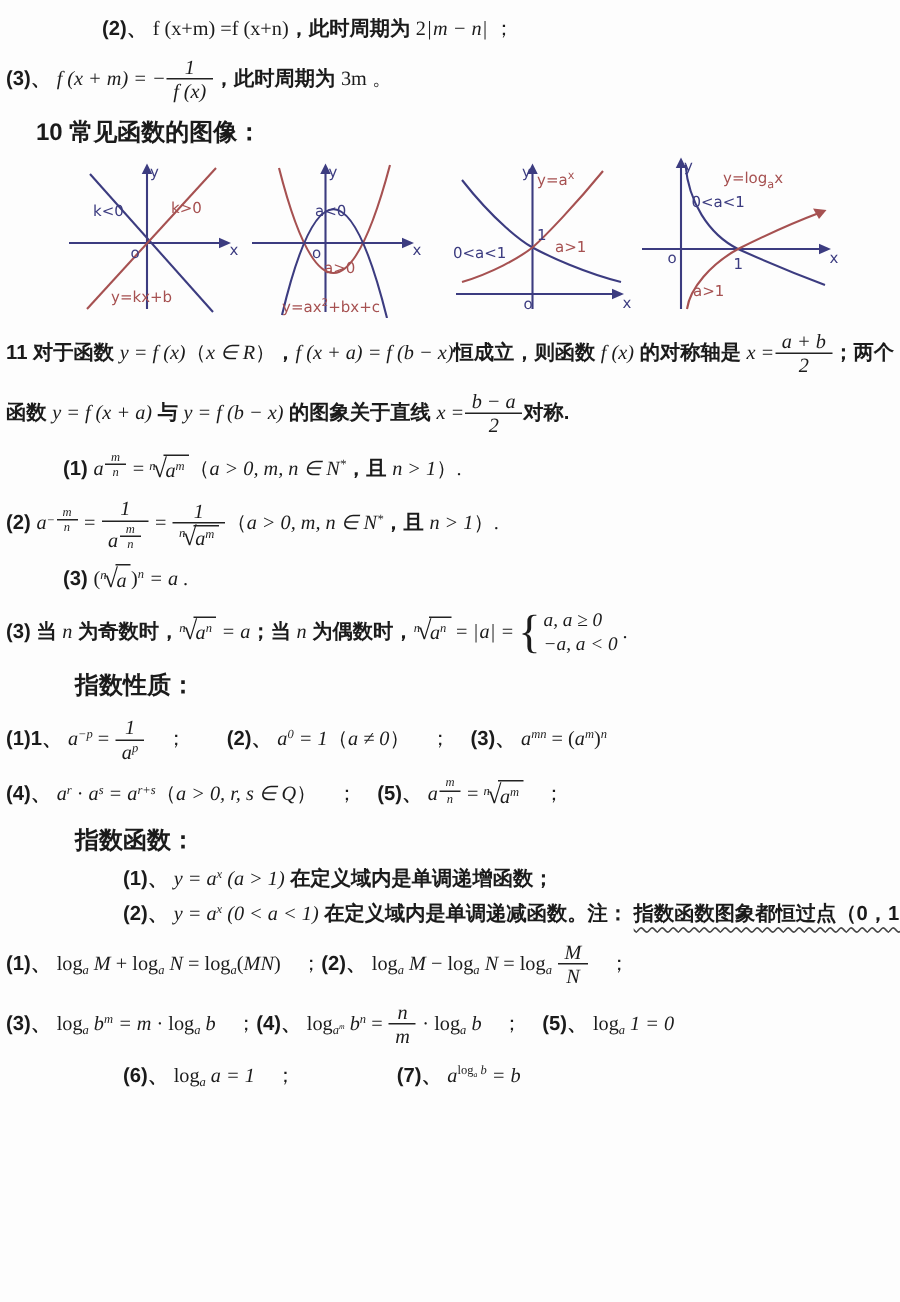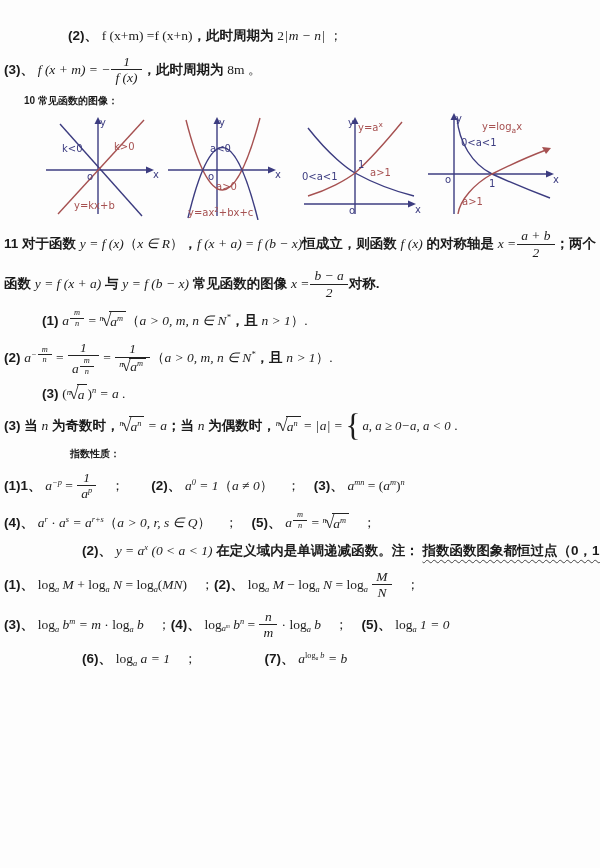--- a/index.html
+++ b/index.html
@@ -1,66 +1,66 @@
 <!DOCTYPE html>
 <html><head>
 <meta charset="utf-8">
 <style>
   html,body{margin:0;padding:0;}
   body{
     width:600px;height:868px;overflow:hidden;background:#fdfdfd;color:#1b1b1b;
     font-family:"Liberation Sans",sans-serif;font-size:13.5px;
   }
-  .page{padding:22px 4px 0 4px;}
+  .page{padding:5px 4px 0 4px;}
   .line{white-space:nowrap;line-height:1.45;margin:4px 0;}
   .line.t{margin:8px 0;}
   .line.gap{margin-top:26px;}
-  .line.h{font-size:10px;}
+  .line.h{font-size:16px;}
   .i10{margin-left:10px}.i20{margin-left:20px}.i30{margin-left:30px}.i36{margin-left:36px}
-  .i38{margin-left:38px}.i46{margin-left:66px}.i64{margin-left:64px}.i78{margin-left:78px}
+  .i38{margin-left:38px}.i46{margin-left:46px}.i64{margin-left:64px}.i78{margin-left:78px}
   .b{font-family:"Liberation Sans",sans-serif;font-weight:bold;}
   .x{font-family:"Liberation Serif",serif;font-style:normal;}
   .m{font-family:"Liberation Serif",serif;font-style:italic;}
   .wavy{font-weight:bold;text-decoration:underline wavy #444 1px;text-underline-offset:4px;}
   .sup,.sub{font-family:"Liberation Serif",serif;font-style:italic;font-size:0.62em;line-height:0;}
   .sup{vertical-align:0.55em;}
   .sub{vertical-align:-0.35em;}
   .frac{display:inline-block;vertical-align:middle;text-align:center;font-family:"Liberation Serif",serif;font-style:italic;padding:0 1px;line-height:1.15;}
   .fn{display:block;border-bottom:1.2px solid #222;padding:0 4px;}
   .fd{display:block;padding:0 4px;}
   .sqrt{display:inline-flex;align-items:baseline;vertical-align:middle;font-family:"Liberation Serif",serif;}
   .ridx{font-style:italic;font-size:8.5px;margin-right:-2px;position:relative;top:-0.55em;}
   .rsym{font-style:normal;font-size:1.3em;line-height:0.9;}
   .rbody{border-top:1.2px solid #222;padding:0 3px 0 1px;margin-left:-2px;font-style:italic;}
   .absx{display:inline-flex;align-items:center;font-family:"Liberation Serif",serif;}
   .bar{font-style:normal;padding:0 1px;}
   .absx .m,.abs-content{font-style:italic;}
   .cases{display:inline-flex;align-items:center;vertical-align:middle;}
   .brace{font-family:"Liberation Serif",serif;font-size:2.3em;font-weight:300;line-height:0.85;}
-  .crows{display:inline-flex;flex-direction:row;font-family:"Liberation Serif",serif;font-style:italic;line-height:1.3;margin-left:2px;font-size:0.95em;}
+  .crows{display:inline-flex;flex-direction:column;font-family:"Liberation Serif",serif;font-style:italic;line-height:1.3;margin-left:2px;font-size:0.95em;}
   .crow{display:block;}
   .graphs{display:flex;align-items:flex-end;margin:4px 0 4px 36px;}
   .graphs svg{display:block;}
   .g2{margin-right:16px;}
   svg text{font-family:"DejaVu Sans",sans-serif;font-size:10px;}
   .navy{fill:#3c3c80;} .red{fill:#a65151;}
   .snavy{stroke:#3c3c80;} .sred{stroke:#a65151;}
 </style>
 </head>
 <body>
 
 <div class="page">
 
   <div>
       <div class="line s i64"><span class="b">(2)、 </span><span class="x">f (x+m) =f (x+n)</span><span class="b">，此时周期为 </span><span class="x">2</span><span class="absx">
           <span class="bar">|</span>
           <span class="abs-content"><span class="m">m − n</span></span>
           <span class="bar">|</span>
         </span><span class="x"> ；</span></div>
-      <div class="line t i64"><span class="b">(3)、 </span><span class="m">f (x + m) = −</span><span class="frac"><span class="fn"><span class="m">1</span></span><span class="fd"><span class="m">f (x)</span></span></span><span class="b">，此时周期为 </span><span class="x">8m 。</span></div>
+      <div class="line t i64"><span class="b">(3)、 </span><span class="m">f (x + m) = −</span><span class="frac"><span class="fn"><span class="m">1</span></span><span class="fd"><span class="m">f (x)</span></span></span><span class="b">，此时周期为 </span><span class="x">3m 。</span></div>
       <div class="line s i20 h"><span class="b">10 常见函数的图像：</span></div>
     </div>
 
   <div class="graphs">
 
     <svg width="122" height="104" viewBox="0 0 122 104">
       <line class="snavy" x1="58" y1="4" x2="58" y2="98" stroke-width="1.4"></line>
       <path class="navy" d="M58,1 l-3.5,7 h7 z"></path>
       <line class="snavy" x1="6" y1="54" x2="110" y2="54" stroke-width="1.4"></line>
       <path class="navy" d="M114,54 l-8,-3.5 v7 z"></path>
@@ -124,21 +124,21 @@
       </text>
       <text class="navy" x="37" y="34">0&lt;a&lt;1</text>
       <text class="red" x="38" y="93">a&gt;1</text>
       <text class="navy" x="65" y="75" font-size="9">1</text>
       <text class="navy" x="21" y="71" font-size="8">o</text>
     </svg>
   </div>
 
   <div>
       <div class="line t i10"><span class="b">11 对于函数 </span><span class="m">y = f (x)</span><span class="x">（</span><span class="m">x ∈ R</span><span class="x">）</span><span class="b">，</span><span class="m">f (x + a) = f (b − x)</span><span class="b">恒成立，则函数 </span><span class="m">f (x)</span><span class="b"> 的对称轴是 </span><span class="m">x =</span><span class="frac"><span class="fn"><span class="m">a + b</span></span><span class="fd"><span class="m">2</span></span></span><span class="b">；两个</span></div>
-      <div class="line t i36"><span class="b">函数 </span><span class="m">y = f (x + a)</span><span class="b"> 与 </span><span class="m">y = f (b − x)</span><span class="b"> 常见函数的图像 </span><span class="m">x =</span><span class="frac"><span class="fn"><span class="m">b − a</span></span><span class="fd"><span class="m">2</span></span></span><span class="b">对称.</span></div>
+      <div class="line t i36"><span class="b">函数 </span><span class="m">y = f (x + a)</span><span class="b"> 与 </span><span class="m">y = f (b − x)</span><span class="b"> 的图象关于直线 </span><span class="m">x =</span><span class="frac"><span class="fn"><span class="m">b − a</span></span><span class="fd"><span class="m">2</span></span></span><span class="b">对称.</span></div>
       <div class="line s i38"><span class="b">(1) </span><span class="m">a</span><span class="sup"><span class="frac"><span class="fn"><span class="m">m</span></span><span class="fd"><span class="m">n</span></span></span></span><span class="x"> = </span><span class="sqrt">
           <span class="ridx">n</span>
           <span class="rsym">√</span>
           <span class="rbody"><span class="m">a</span><span class="sup"><span class="m">m</span></span></span>
         </span><span class="x">（</span><span class="m">a &gt; 0, m, n ∈ N</span><span class="sup"><span class="m">*</span></span><span class="b">，且 </span><span class="m">n &gt; 1</span><span class="x">）.</span></div>
       <div class="line t i38"><span class="b">(2) </span><span class="m">a</span><span class="sup"><span class="m">−</span><span class="frac"><span class="fn"><span class="m">m</span></span><span class="fd"><span class="m">n</span></span></span></span><span class="x"> = </span><span class="frac"><span class="fn"><span class="m">1</span></span><span class="fd"><span class="m">a</span><span class="sup"><span class="frac"><span class="fn"><span class="m">m</span></span><span class="fd"><span class="m">n</span></span></span></span></span></span><span class="x"> = </span><span class="frac"><span class="fn"><span class="m">1</span></span><span class="fd"><span class="sqrt">
               <span class="ridx">n</span>
               <span class="rsym">√</span>
               <span class="rbody"><span class="m">a</span><span class="sup"><span class="m">m</span></span></span>
             </span></span></span><span class="x">（</span><span class="m">a &gt; 0, m, n ∈ N</span><span class="sup"><span class="m">*</span></span><span class="b">，且 </span><span class="m">n &gt; 1</span><span class="x">）.</span></div>
@@ -166,19 +166,21 @@
             <span class="crow">−a, a &lt; 0</span>
           </span>
         </span><span class="x"> .</span></div>
       <div class="line s i46 h"><span class="b">指数性质：</span></div>
       <div class="line t i78"><span class="b">(1)1、 </span><span class="m">a</span><span class="sup"><span class="m">−p</span></span><span class="x"> = </span><span class="frac"><span class="fn"><span class="m">1</span></span><span class="fd"><span class="m">a</span><span class="sup"><span class="m">p</span></span></span></span><span class="x">　；　　</span><span class="b">(2)、 </span><span class="m">a</span><span class="sup"><span class="m">0</span></span><span class="m"> = 1</span><span class="x">（</span><span class="m">a ≠ 0</span><span class="x">）　；　</span><span class="b">(3)、 </span><span class="m">a</span><span class="sup"><span class="m">mn</span></span><span class="x"> = (</span><span class="m">a</span><span class="sup"><span class="m">m</span></span><span class="x">)</span><span class="sup"><span class="m">n</span></span></div>
       <div class="line t i78"><span class="b">(4)、 </span><span class="m">a</span><span class="sup"><span class="m">r</span></span><span class="x"> · </span><span class="m">a</span><span class="sup"><span class="m">s</span></span><span class="m"> = a</span><span class="sup"><span class="m">r+s</span></span><span class="x">（</span><span class="m">a &gt; 0, r, s ∈ Q</span><span class="x">）　；　</span><span class="b">(5)、 </span><span class="m">a</span><span class="sup"><span class="frac"><span class="fn"><span class="m">m</span></span><span class="fd"><span class="m">n</span></span></span></span><span class="x"> = </span><span class="sqrt">
           <span class="ridx">n</span>
           <span class="rsym">√</span>
           <span class="rbody"><span class="m">a</span><span class="sup"><span class="m">m</span></span></span>
         </span><span class="x">　；</span></div>
+      <div class="line s i46 h"><span class="b">指数函数：</span></div>
+      <div class="line s i78"><span class="b">(1)、 </span><span class="m">y = a</span><span class="sup"><span class="m">x</span></span><span class="m"> (a &gt; 1)</span><span class="b"> 在定义域内是单调递增函数；</span></div>
       <div class="line s i78"><span class="b">(2)、 </span><span class="m">y = a</span><span class="sup"><span class="m">x</span></span><span class="m"> (0 &lt; a &lt; 1)</span><span class="b"> 在定义域内是单调递减函数。注：  </span><span class="wavy">指数函数图象都恒过点（0，1）</span></div>
       <div class="line t i78"><span class="b">(1)、 </span><span class="x">log</span><span class="sub"><span class="m">a</span></span><span class="m"> M</span><span class="x"> + log</span><span class="sub"><span class="m">a</span></span><span class="m"> N</span><span class="x"> = log</span><span class="sub"><span class="m">a</span></span><span class="x">(</span><span class="m">MN</span><span class="x">)　；</span><span class="b">(2)、 </span><span class="x">log</span><span class="sub"><span class="m">a</span></span><span class="m"> M</span><span class="x"> − log</span><span class="sub"><span class="m">a</span></span><span class="m"> N</span><span class="x"> = log</span><span class="sub"><span class="m">a</span></span><span class="x"> </span><span class="frac"><span class="fn"><span class="m">M</span></span><span class="fd"><span class="m">N</span></span></span><span class="x">　；</span></div>
       <div class="line t i78"><span class="b">(3)、 </span><span class="x">log</span><span class="sub"><span class="m">a</span></span><span class="x"> </span><span class="m">b</span><span class="sup"><span class="m">m</span></span><span class="m"> = m</span><span class="x"> · log</span><span class="sub"><span class="m">a</span></span><span class="x"> </span><span class="m">b</span><span class="x">　；</span><span class="b">(4)、 </span><span class="x">log</span><span class="sub"><span class="m">a</span><span class="sup"><span class="m">m</span></span></span><span class="x"> </span><span class="m">b</span><span class="sup"><span class="m">n</span></span><span class="x"> = </span><span class="frac"><span class="fn"><span class="m">n</span></span><span class="fd"><span class="m">m</span></span></span><span class="x"> · log</span><span class="sub"><span class="m">a</span></span><span class="x"> </span><span class="m">b</span><span class="x">　；　</span><span class="b">(5)、 </span><span class="x">log</span><span class="sub"><span class="m">a</span></span><span class="x"> </span><span class="m">1 = 0</span></div>
       <div class="line s i78"><span class="b">(6)、 </span><span class="x">log</span><span class="sub"><span class="m">a</span></span><span class="x"> </span><span class="m">a = 1</span><span class="x">　；　　　　　</span><span class="b">(7)、 </span><span class="m">a</span><span class="sup"><span class="x">log</span><span class="sub"><span class="m">a</span></span><span class="m"> b</span></span><span class="m"> = b</span></div>
     </div>
 
 </div>
 
 </body></html>

